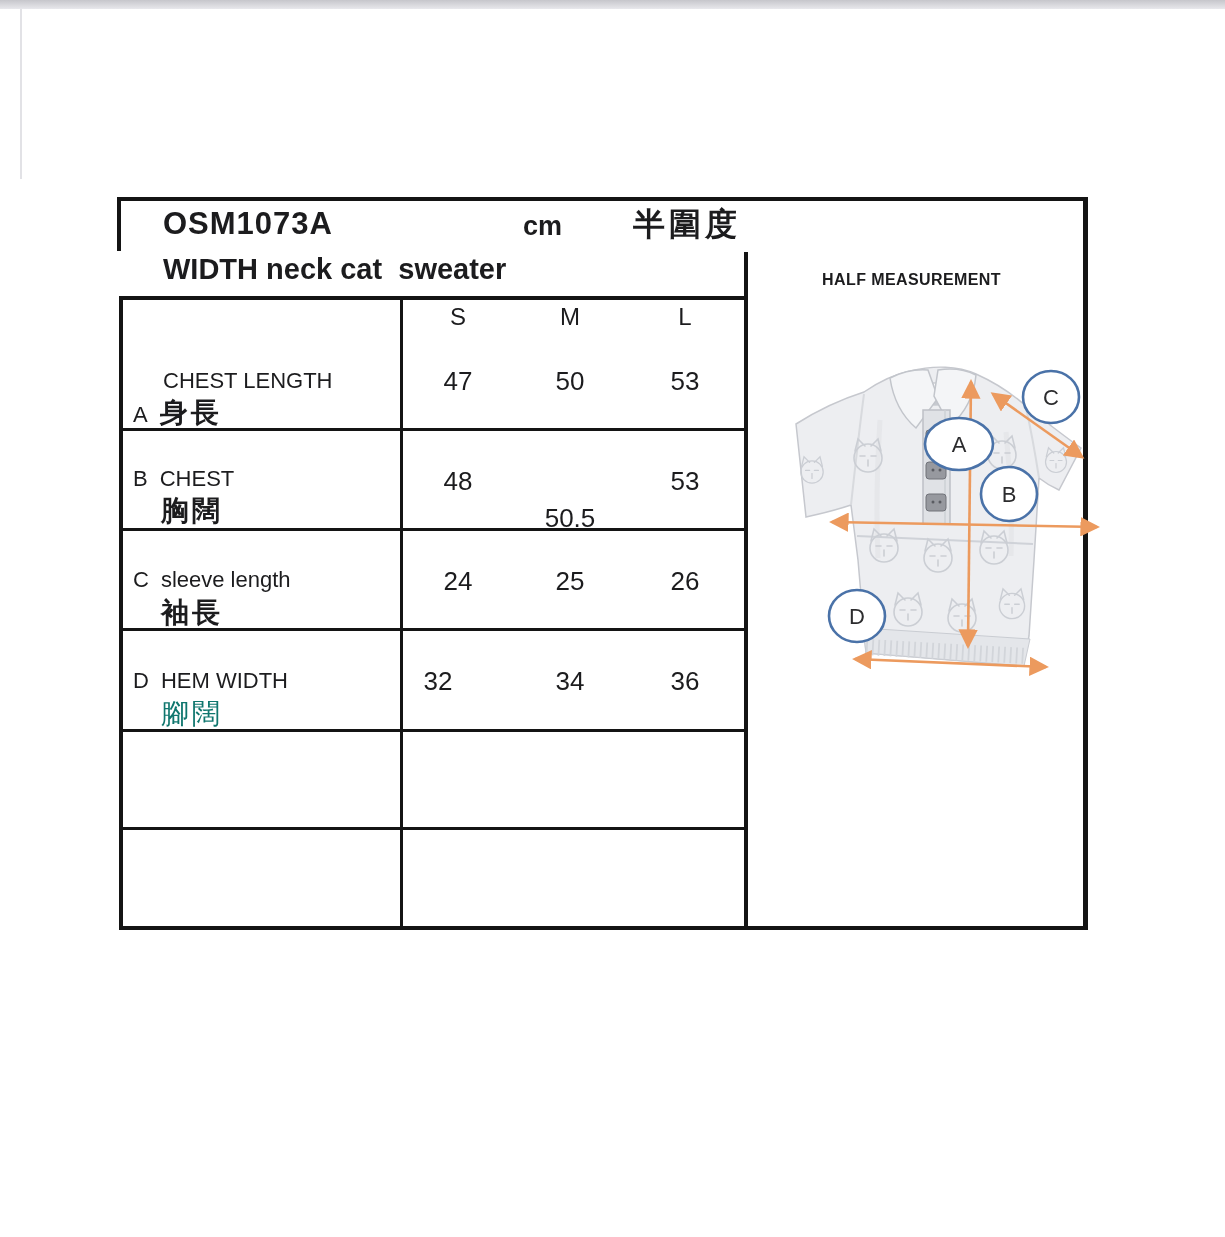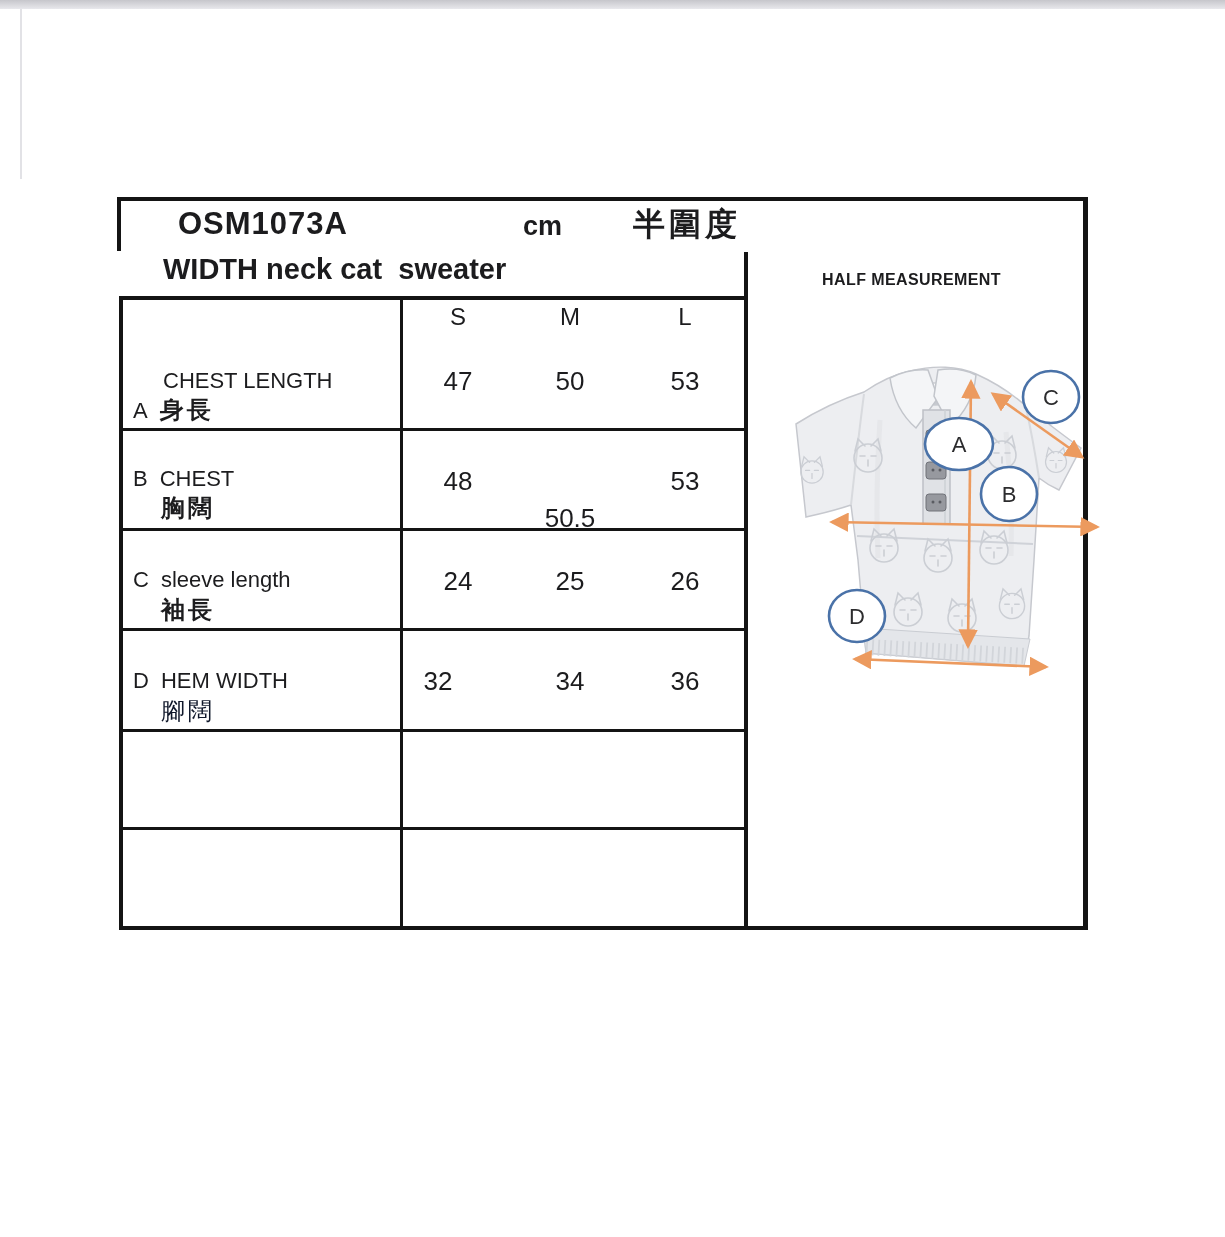--- a/index.html
+++ b/index.html
@@ -7,32 +7,32 @@
     width:1225px;height:1237px;position:relative;overflow:hidden;
     background:#ffffff;color:#1c1c1e;
     font-family:"Liberation Sans","DejaVu Sans",sans-serif;
   }
   .edge-top{position:absolute;left:0;top:0;width:1225px;height:9px;
     background:linear-gradient(#c6c6cb,#e8e8ec);z-index:0;}
   .edge-left{position:absolute;left:20px;top:9px;width:2px;height:170px;
     background:#e2e2e6;z-index:0;}
   .line{position:absolute;background:#141414;z-index:1;}
   .txt{position:absolute;white-space:pre;z-index:1;}
-  .code{font-size:31px;font-weight:800;letter-spacing:1px;margin-left:15px;}
+  .code{font-size:31px;font-weight:800;letter-spacing:1px;}
   .unit{font-size:27px;font-weight:700;}
   .cjk-head{font-size:32px;font-weight:700;letter-spacing:4px;}
   .pname{font-size:29px;font-weight:700;}
   .panel-title{font-size:16px;font-weight:700;letter-spacing:.4px;text-align:center;}
   .szhead{font-size:24px;width:70px;text-align:center;}
   .num{font-size:26px;width:80px;text-align:center;}
   .lbl1{font-size:22px;}
   .mk{font-size:22px;display:inline-block;}
   .gap{display:inline-block;width:12px;}
-  .cjk{font-size:24px;font-weight:600;letter-spacing:3px;}
-  .muted{color:#0f172a;font-weight:500;}
+  .cjk{font-size:28px;font-weight:600;letter-spacing:3px;}
+  .muted{color:#0f766e;font-weight:500;}
   svg text{font-family:"Liberation Sans","DejaVu Sans",sans-serif;}
   .diagram-svg{position:absolute;z-index:2;}
 </style>
 </head>
 <body>
 
 <div class="edge-top"></div>
 <div class="edge-left"></div>
 
 <div class="line" style="left:117px;top:197px;width:971px;height:4px;"></div>

